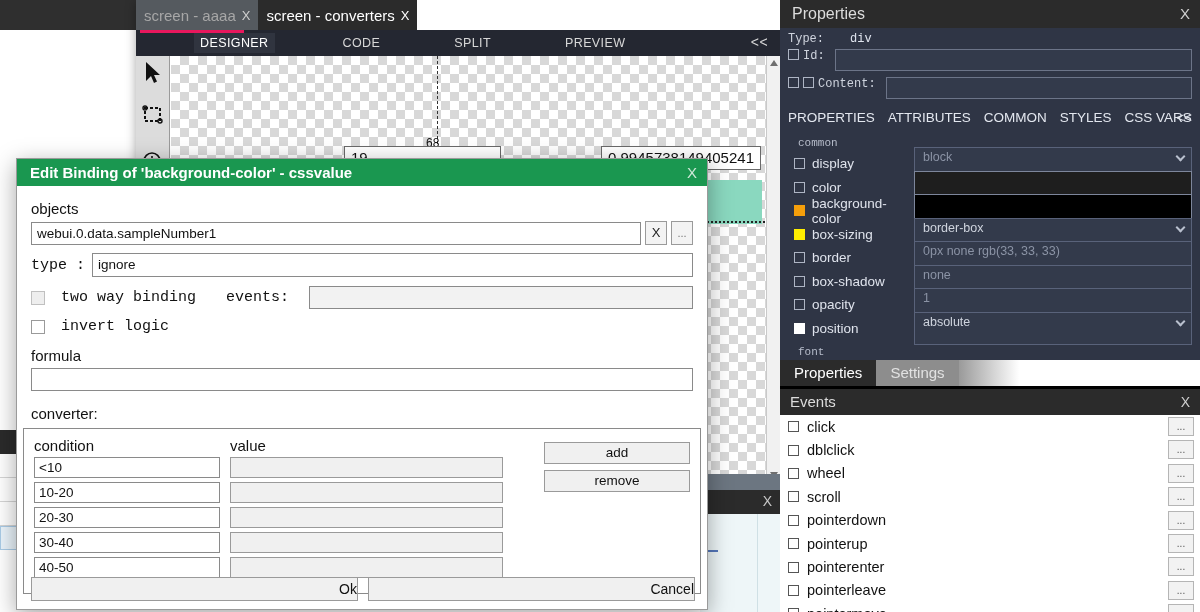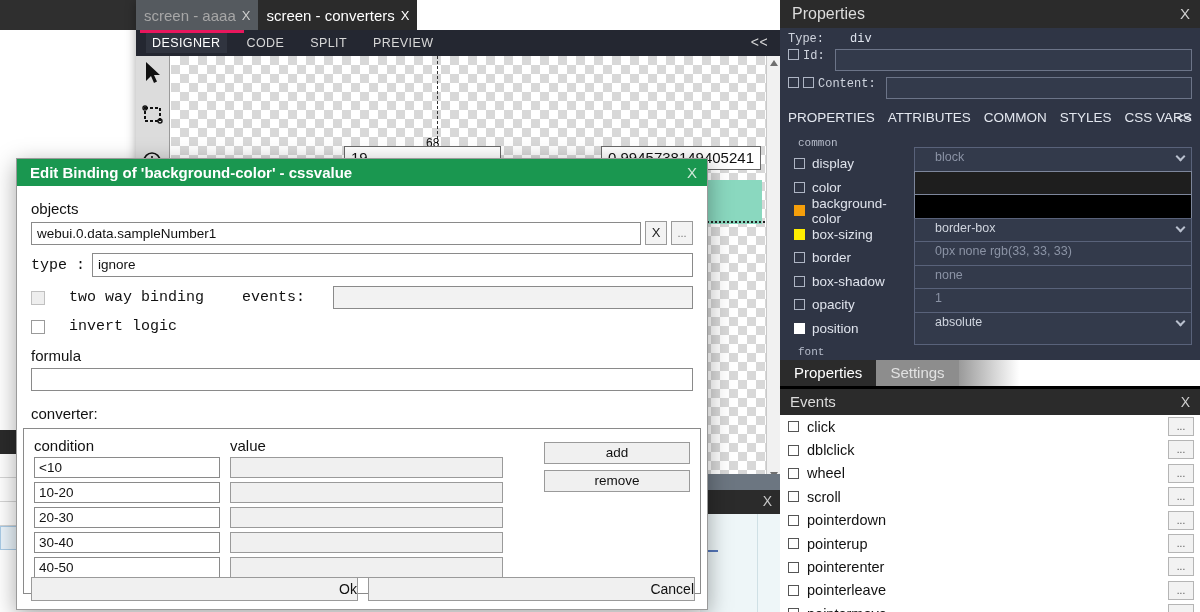--- a/index.html
+++ b/index.html
@@ -38,21 +38,21 @@
   .ide-tab .tclose { font-size:13px; color:#cfcfcf; }
   .ide-tab.active .tclose { color:#ffffff; }
   .ide-tabs .filler { flex:1; background:#ffffff; }
 
   .ide-toolbar {
     position:absolute; left:0; top:30px; width:644px; height:26px;
     background:#242731; color:#d8d8d8; font-size:12.5px; letter-spacing:.4px;
   }
   .ide-toolbar .accent { position:absolute; left:4px; top:0; width:104px; height:3px; background:#e8175d; }
   .ide-toolbar .tb-items { position:absolute; left:10px; top:0; height:26px; display:flex; align-items:center; gap:14px; }
-  .ide-toolbar .tb-item { padding:3px 6px; }
+  .ide-toolbar .tb-item { padding:3px 6px;margin-left:48px; }
   .ide-toolbar .tb-item.active { background:#30343f; color:#ffffff; }
   .ide-toolbar .collapse { position:absolute; right:12px; top:4px; color:#d8d8d8; font-size:14px; }
 
   .ide-canvas {
     position:absolute; left:0; top:56px; width:644px; height:444px;
     background:#ffffff; overflow:hidden;
   }
   .canvas-gutter {
     position:absolute; left:0; top:0; width:34px; height:444px;
     background:#dcdcdc; border-right:1px solid #9a9a9a;
@@ -147,21 +147,21 @@
     font-size:13px; line-height:22px; text-align:center; color:#222;
   }
   .minibtn.dots { color:#777; font-size:11px; }
 
   .selwrap { position:relative; flex:1; }
   .sel {
     width:100%; height:24px; border:1px solid #8a8a8a; background:#ffffff;
     font-size:13.5px; color:#111; padding:0 5px; line-height:22px;
   }
 
-  .cbrow { display:flex; align-items:center; gap:24px; margin-top:9px; }
+  .cbrow { display:flex; align-items:center; gap:16px; margin-top:9px; }
   .cbox { width:14px; height:14px; border:1px solid #9a9a9a; background:#ffffff; }
   .cbox.dim { background:#eeeeee; border-color:#c0c0c0; }
   .cbtext { font-size:15px; color:#111;font-family:Liberation Mono, monospace; }
 
   .converter-label { font-size:15px; color:#111; margin:14px 0 6px; }
 
   .conv-panel {
     position:relative; margin:0 6px; border:1px solid #8a8a8a; background:#ffffff;
     height:166px; padding:8px 10px;
   }
@@ -219,21 +219,21 @@
 
   .prow { display:flex; align-items:center; height:23.5px; padding-left:14px; }
   .prow .pname { width:120px; font-size:13.5px; color:#dfe3ec; display:flex; align-items:center; gap:7px; }
   .pbox { width:11px; height:11px; border:1px solid #aeb5c4; }
   .pbox.orange { background:#f59f0b; border-color:#f59f0b; }
   .pbox.yellow { background:#ffee00; border-color:#ffee00; }
   .pbox.white { background:#ffffff; border-color:#ffffff; }
   .pval {
     position:relative; flex:1; margin-right:8px; height:33px;
     border:1px solid #59627a; background:#333a4b; font-size:12.5px; color:#cfd4de;
-    padding:0 20px; line-height:19px;
+    padding:0 8px; line-height:19px;
   }
   .pval.placeholder { color:#8b93a5; border-color:#59627a; }
   .pval .chev { position:absolute; right:7px; top:5px; width:7px;height:7px; border-right:2px solid #b9c0ce; border-bottom:2px solid #b9c0ce; transform:rotate(45deg); }
   .pval.swatch-dark { background:#1e1e1e; border:1px solid #7d869b; }
   .pval.swatch-black { background:#000000; border:1px solid #7d869b; }
 
   .bottomtabs { position:absolute; left:0; top:360px; width:420px; height:26px; display:flex; }
   .bt { height:26px; line-height:26px; padding:0 14px; font-size:15px; }
   .bt.active { background:#2b2b2b; color:#ffffff; }
   .bt.inactive { background:#8d8d8d; color:#e2e2e2; }

